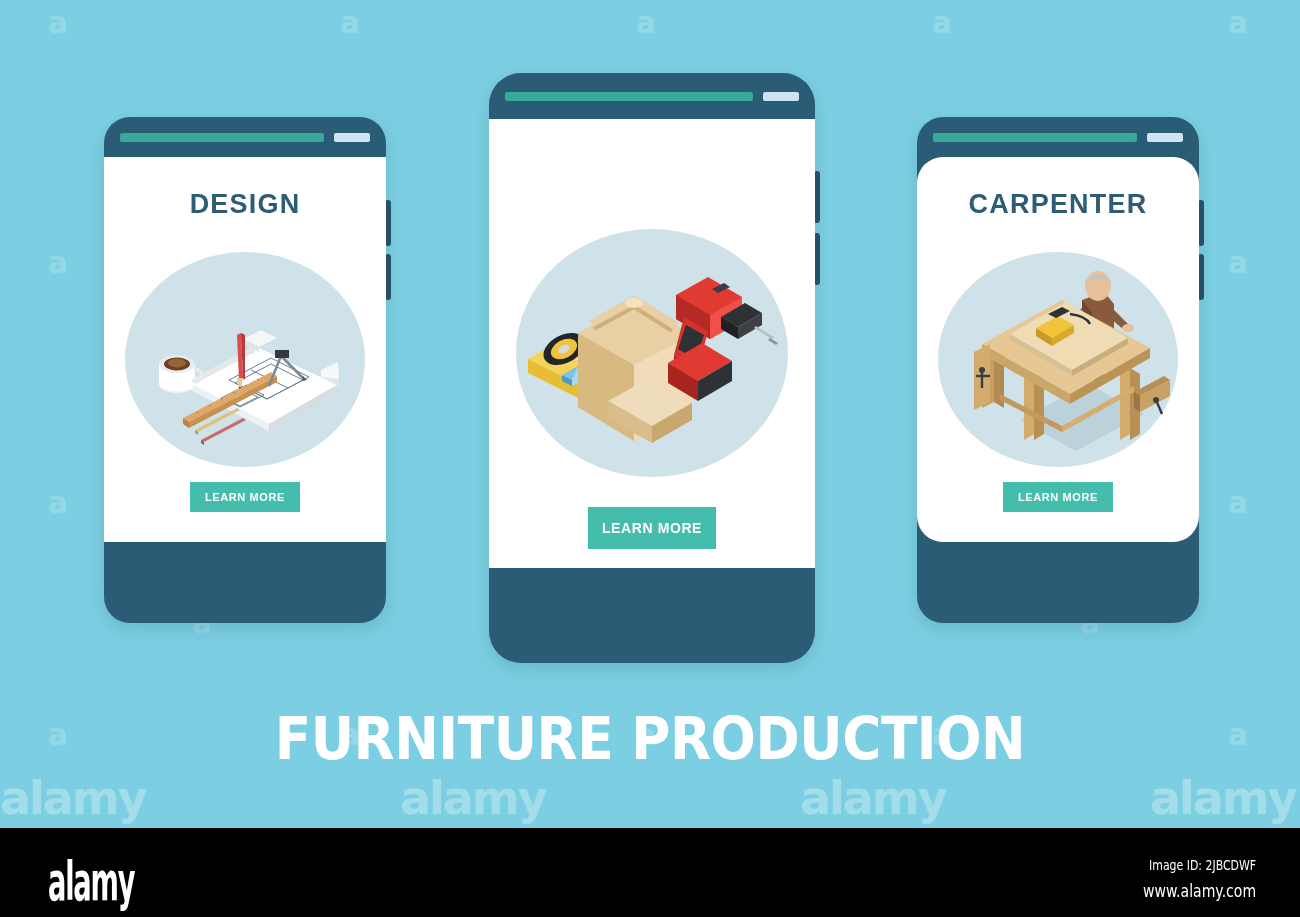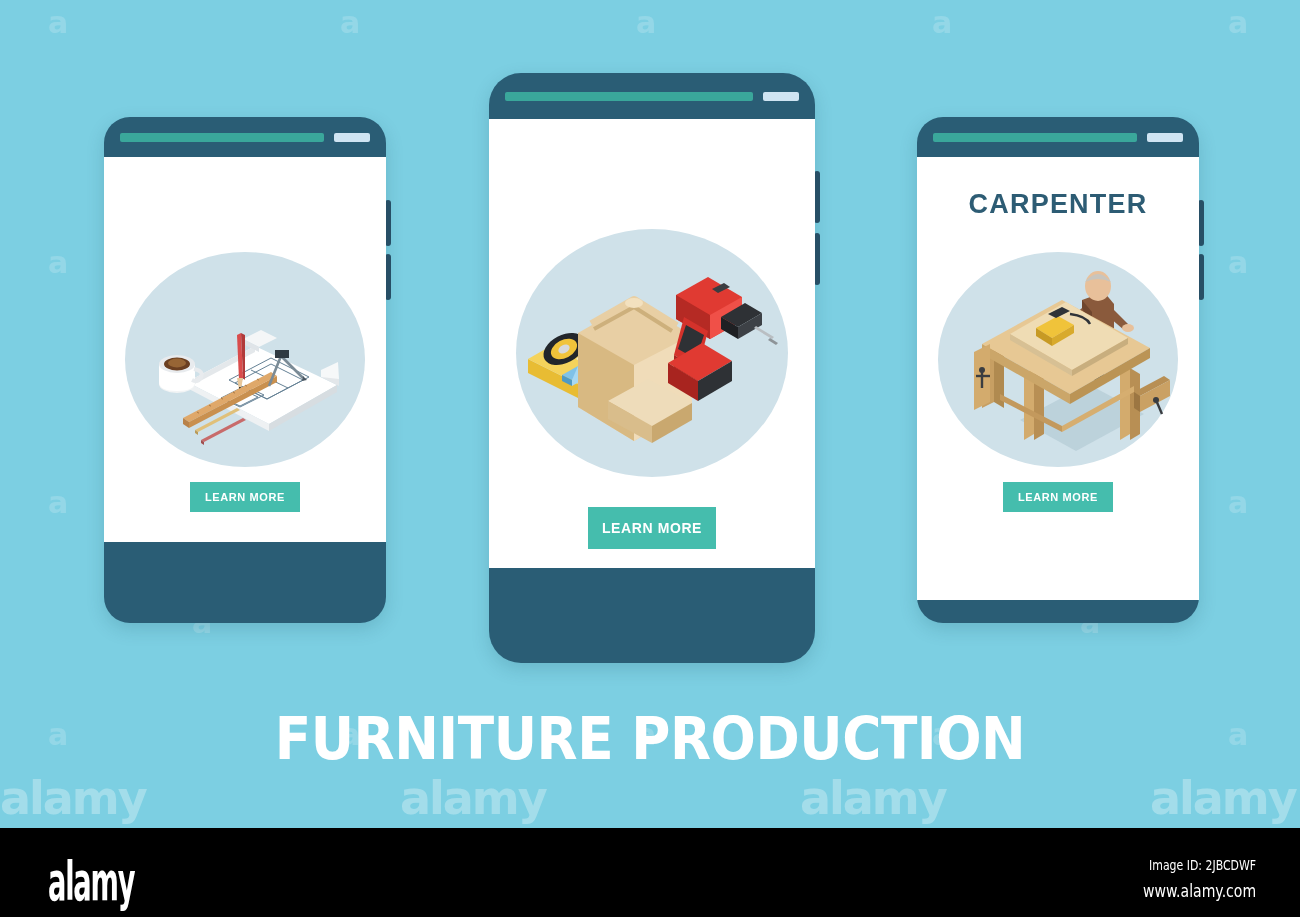--- a/index.html
+++ b/index.html
@@ -211,20 +211,21 @@
     <div class="phone" style="left:104px; top:117px; width:282px; height:506px;">
       <div class="sidebtn" style="right:-5px; top:83px; height:46px;"></div>
       <div class="sidebtn" style="right:-5px; top:137px; height:46px;"></div>
 
       <div class="statusbar" style="height:40px;">
         <div class="addrbar"></div>
         <div class="statuschip"></div>
       </div>
 
       <div class="screen" style="top:40px; height:385px;">
+        <div class="card-title" style="margin-top:32px; font-size:27px;">DESIGN</div>
 
         <div class="art-wrap" style="top:95px; width:240px; height:215px;">
           <div class="art-circle">
             <svg viewBox="0 0 240 215" xmlns="http://www.w3.org/2000/svg">
 
               <g>
                 <polygon points="62,130 130,94 212,133 144,172" fill="#ffffff"></polygon>
                 <polygon points="62,130 130,94 130,100 62,136" fill="#e4e8eb"></polygon>
                 <polygon points="144,172 212,133 212,140 144,179" fill="#d7dde1"></polygon>
                 <polygon points="62,130 62,136 144,179 144,172" fill="#eef1f3"></polygon>
@@ -381,21 +382,21 @@
 
     <div class="phone" style="left:917px; top:117px; width:282px; height:506px;">
       <div class="sidebtn" style="right:-5px; top:83px; height:46px;"></div>
       <div class="sidebtn" style="right:-5px; top:137px; height:46px;"></div>
 
       <div class="statusbar" style="height:40px;">
         <div class="addrbar"></div>
         <div class="statuschip"></div>
       </div>
 
-      <div class="screen" style="top:40px; height:443px;">
+      <div class="screen" style="top:40px; height:385px;border-radius:26px;">
         <div class="card-title" style="margin-top:32px; font-size:27px;">CARPENTER</div>
 
         <div class="art-wrap" style="top:95px; width:240px; height:215px;">
           <div class="art-circle">
             <svg viewBox="0 0 240 215" xmlns="http://www.w3.org/2000/svg">
 
               <polygon points="82,168 150,132 206,162 138,199" fill="#b6ccd6" opacity=".75"></polygon>
 
               <g>
 

